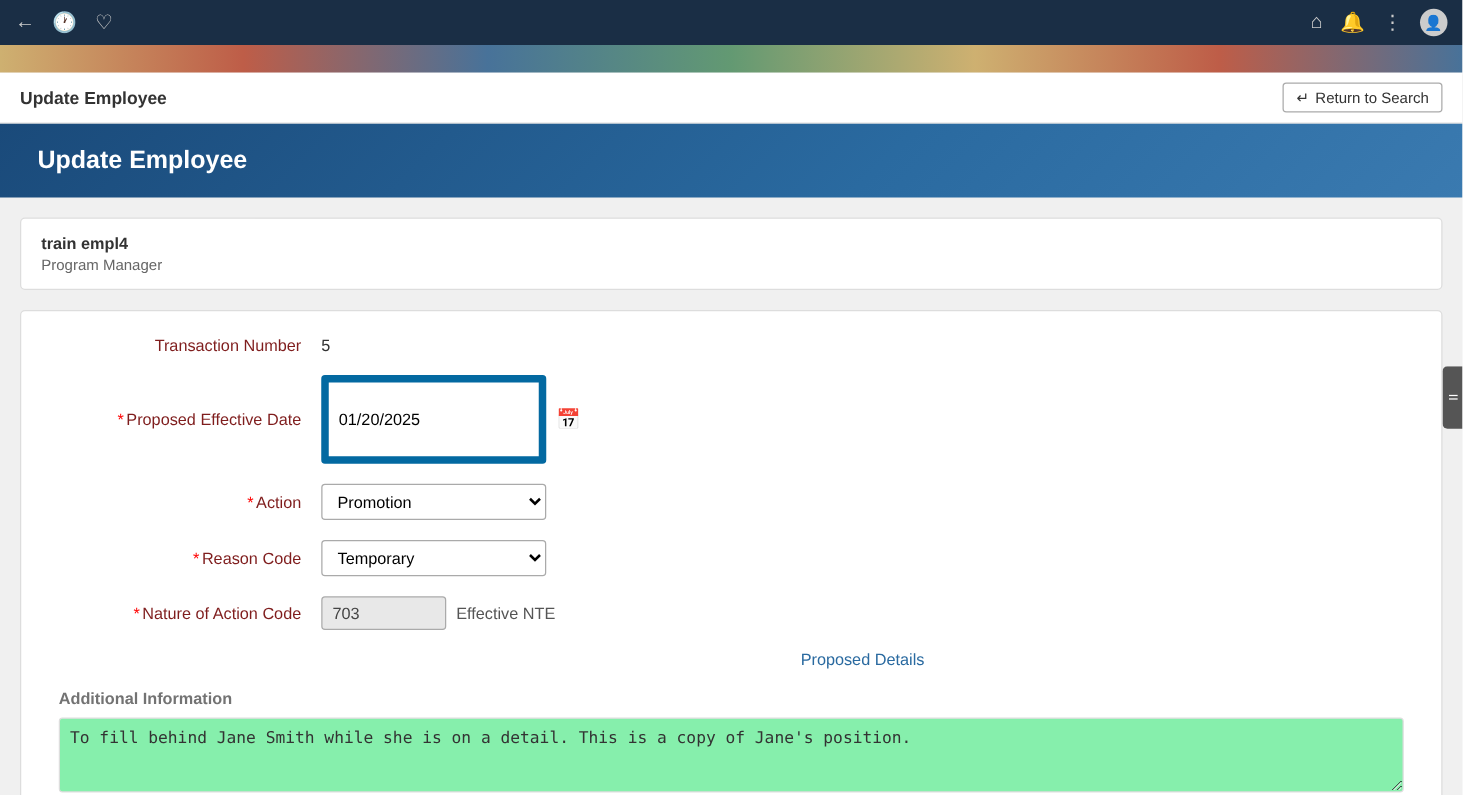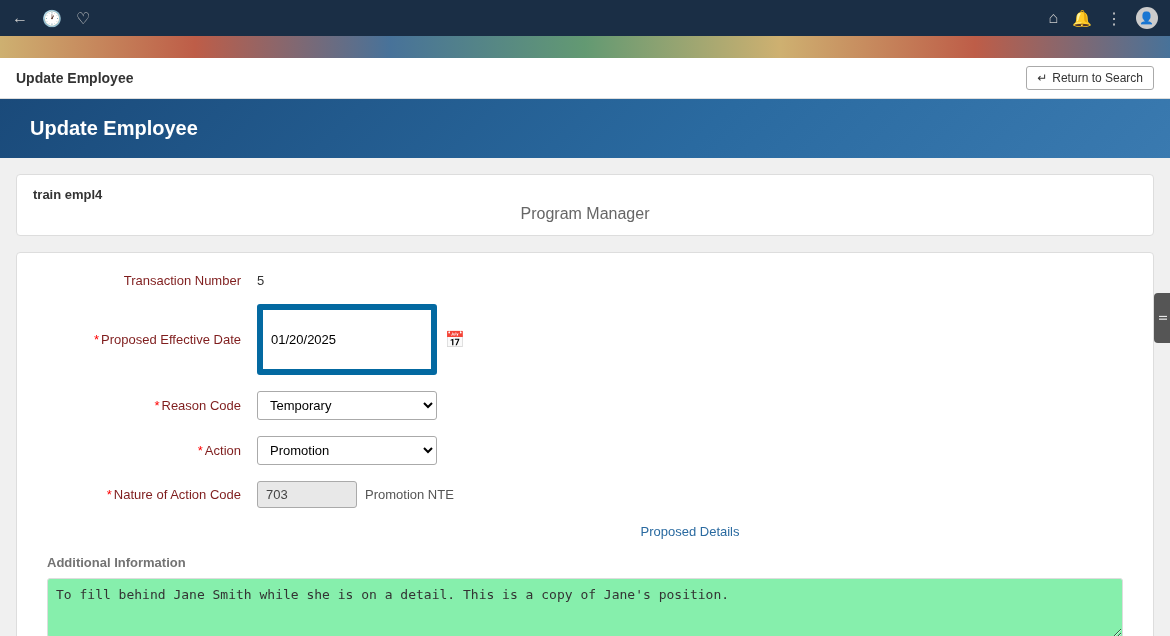--- a/index.html
+++ b/index.html
@@ -64,21 +64,21 @@
 
     
     .employee-card {
       background: #fff;
       border: 1px solid #ddd;
       border-radius: 4px;
       padding: 12px 16px;
       margin-bottom: 16px;
     }
     .employee-name { font-weight: bold; font-size: 13px; }
-    .employee-title { color: #666; font-size: 16px; margin-top: 3px; text-align: center; }
+    .employee-title { color: #666; font-size: 12px; margin-top: 3px; }
 
     
     .form-card {
       background: #fff;
       border: 1px solid #ddd;
       border-radius: 4px;
       padding: 20px 30px 20px 30px;
     }
 
     
@@ -245,47 +245,47 @@
 
     <div class="form-row">
       <div class="form-label required">Proposed Effective Date</div>
       <div class="form-value">
         <input class="text-input" type="text" value="01/20/2025" style="">
         <span class="cal-icon">📅</span>
       </div>
     </div>
 
     <div class="form-row">
-      <div class="form-label required">Reason Code</div>
-      <div class="form-value">
-        <select class="select-input">
-          <option>Temporary</option>
-          <option>Permanent</option>
-          <option>Other</option>
-        </select>
-      </div>
-    </div>
-
-    <div class="form-row">
       <div class="form-label required">Action</div>
       <div class="form-value">
         <select class="select-input">
           <option>Promotion</option>
           <option>Transfer</option>
           <option>Reassignment</option>
           <option>Demotion</option>
         </select>
       </div>
     </div>
 
     <div class="form-row">
+      <div class="form-label required">Reason Code</div>
+      <div class="form-value">
+        <select class="select-input">
+          <option>Temporary</option>
+          <option>Permanent</option>
+          <option>Other</option>
+        </select>
+      </div>
+    </div>
+
+    <div class="form-row">
       <div class="form-label required">Nature of Action Code</div>
       <div class="form-value">
         <input class="readonly-input" type="text" readonly="" value="703" style="">
-        <span class="inline-label">Promotion NTE</span>
+        <span class="inline-label">Effective NTE</span>
       </div>
     </div>
 
     <div class="proposed-details-row">
       <a class="link">Proposed Details</a>
     </div>
 
     <div class="additional-info-section">
       <div class="section-title">Additional Information</div>
       <textarea class="info-textarea" style="">To fill behind Jane Smith while she is on a detail. This is a copy of Jane's position.</textarea>

